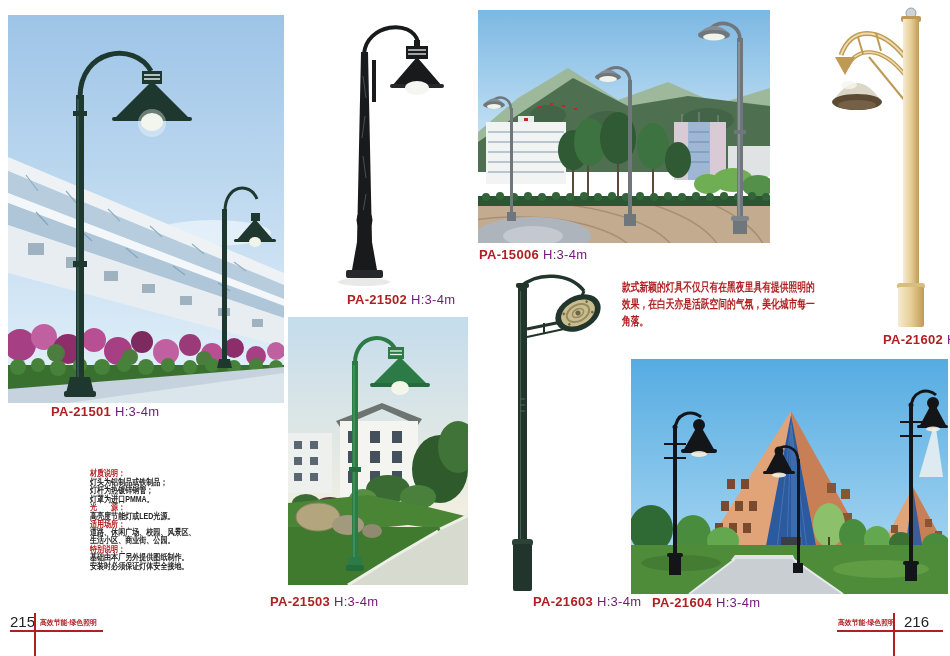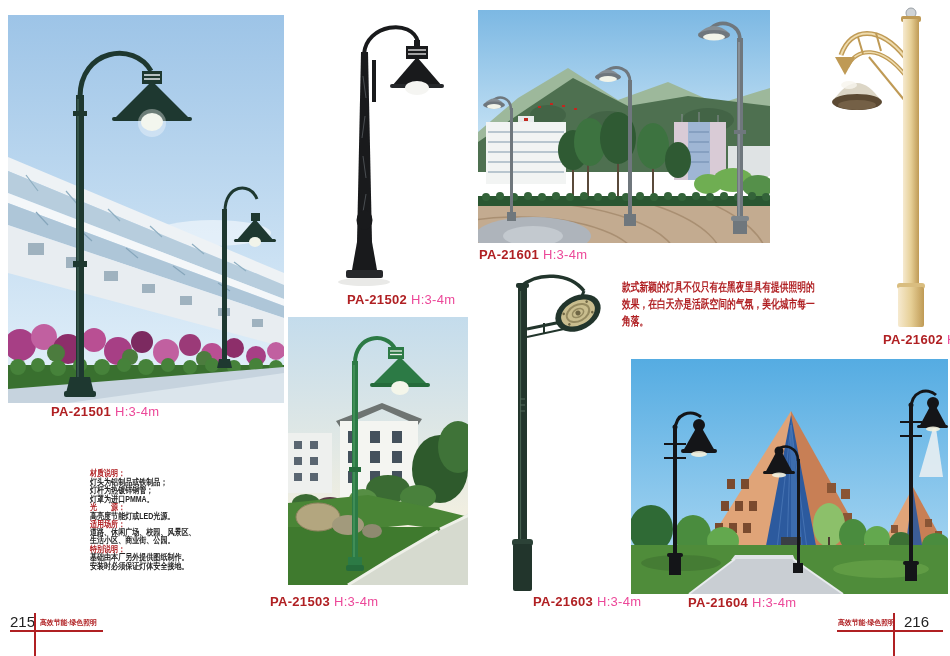--- a/index.html
+++ b/index.html
@@ -4,21 +4,21 @@
 <style>
   html,body{margin:0;padding:0;background:#ffffff;}
   #canvas{
     position:relative;width:950px;height:656px;background:#ffffff;overflow:hidden;
     font-family:"Liberation Sans", sans-serif;
   }
   .photo{position:absolute;overflow:hidden;background:#fff;}
   .photo svg{display:block;}
   .plabel{position:absolute;font-size:13px;letter-spacing:.3px;white-space:nowrap;}
   .plabel .code{color:#b02023;font-weight:bold;}
-  .plabel .ht{color:#ec4899;font-weight:normal;margin-left:4px;}
+  .plabel .ht{color:#701a75;font-weight:normal;margin-left:4px;}
   .spec{
     position:absolute;left:90px;top:469px;font-size:11px;line-height:10.5px;
     font-weight:bold;color:#262626;white-space:nowrap;
     transform:scale(0.64,0.80);transform-origin:0 0;
   }
   .spec .t{color:#b02023;}
   .desc{
     position:absolute;left:622px;top:279px;font-size:12px;line-height:17px;
     font-weight:bold;color:#b02023;white-space:nowrap;
     transform:scale(0.73,1);transform-origin:0 0;
@@ -309,21 +309,21 @@
         <path d="M 33,100 C 33,88 22,84 14,91" stroke="#6f777d" stroke-width="2.5" fill="none"></path>
         <path d="M 6,94 Q 16,83 26,94" fill="#858d93"></path>
         <ellipse cx="16" cy="95" rx="11" ry="3.5" fill="#6f777d"></ellipse>
         <ellipse cx="16" cy="96.5" rx="7" ry="2.5" fill="#f2f4e9"></ellipse>
         <rect x="32" y="98" width="3" height="110" fill="#6f777d"></rect>
         <rect x="29" y="202" width="9" height="9" fill="#6f777d"></rect>
       </g>
     </svg>
   </div>
   <div class="plabel" style="left:479px;top:247px;">
-    <span class="code">PA-21601</span><span class="ht">H:3-4m</span>
+    <span class="code">PA-15006</span><span class="ht">H:3-4m</span>
   </div>
 
   <div class="photo" style="left:827px;top:5px;width:122px;height:324px;">
     <svg width="122" height="324" viewBox="0 0 122 324">
       <defs>
         <linearGradient id="cream" x1="0" y1="0" x2="1" y2="0">
           <stop offset="0" stop-color="#f6ead0"></stop>
             <stop offset="0.5" stop-color="#e6cf96"></stop>
             <stop offset="1" stop-color="#bf9a55"></stop>
         </linearGradient>
@@ -588,21 +588,21 @@
         <rect x="286" y="66" width="31" height="3" rx="1.5" fill="#141518"></rect>
         <ellipse cx="302" cy="70" rx="7" ry="2.5" fill="#f4f2df" opacity="0.9"></ellipse>
         <rect x="278" y="48" width="4" height="172" fill="#141518"></rect>
         <rect x="269" y="62" width="22" height="2" fill="#141518"></rect>
         <rect x="269" y="76" width="22" height="2" fill="#141518"></rect>
         <rect x="272" y="202" width="16" height="4" rx="2" fill="#141518"></rect>
         <rect x="274" y="206" width="12" height="16" fill="#141518"></rect>
       </g>
     </svg>
   </div>
-  <div class="plabel" style="left:668px;top:595px;padding-left:20px;">
+  <div class="plabel" style="left:632px;top:595px;padding-left:20px;">
     <span class="code">PA-21604</span><span class="ht">H:3-4m</span>
   </div>
 
   <div class="page-num" style="left:10px;top:613px;">215</div>
   <div class="vline" style="left:34px;top:613px;height:43px;"></div>
   <div class="slogan" style="left:40px;top:618px;">高效节能·绿色照明</div>
   <div class="hline" style="left:10px;top:630px;width:93px;"></div>
 
   <div class="slogan" style="left:838px;top:618px;">高效节能·绿色照明</div>
   <div class="vline" style="left:893px;top:613px;height:43px;"></div>

